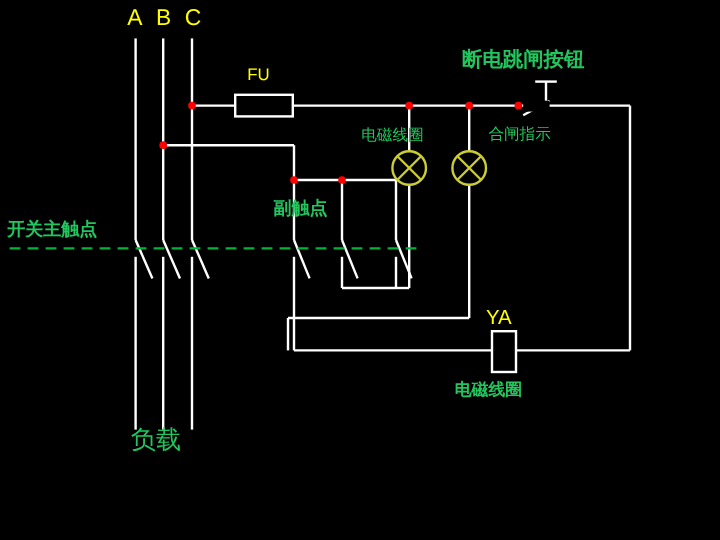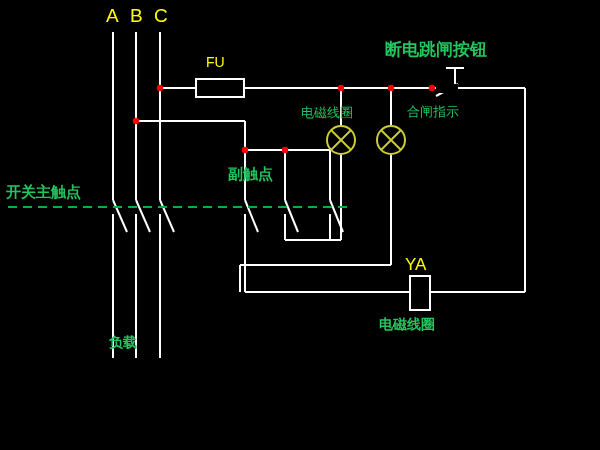--- a/index.html
+++ b/index.html
@@ -131,16 +131,16 @@
   <div class="lbl red vert" style="left:407px;top:106px;font-size:13px;font-family:Liberation Mono, monospace;">合闸指示</div>
 
   <div class="lbl red" style="left:6px;top:184px;font-size:15px;font-weight:bold;text-align:center;">开关主触点</div>
 
   <div class="lbl red" style="left:196px;top:166px;font-size:15px;font-weight:bold;margin-left:32px;">副触点</div>
 
   <div class="lbl yellow" style="left:405px;top:256px;font-size:17px;">YA</div>
 
   <div class="lbl red" style="left:379px;top:317px;font-size:14px;font-weight:bold;">电磁线圈</div>
 
-  <div class="lbl red" style="left:109px;top:335px;font-size:14px;font-weight:bold;">负载</div>
+  <div class="lbl red" style="left:109px;top:356px;font-size:21px;font-weight:normal;">负载</div>
 
 
 </div>
 
 </body></html>

